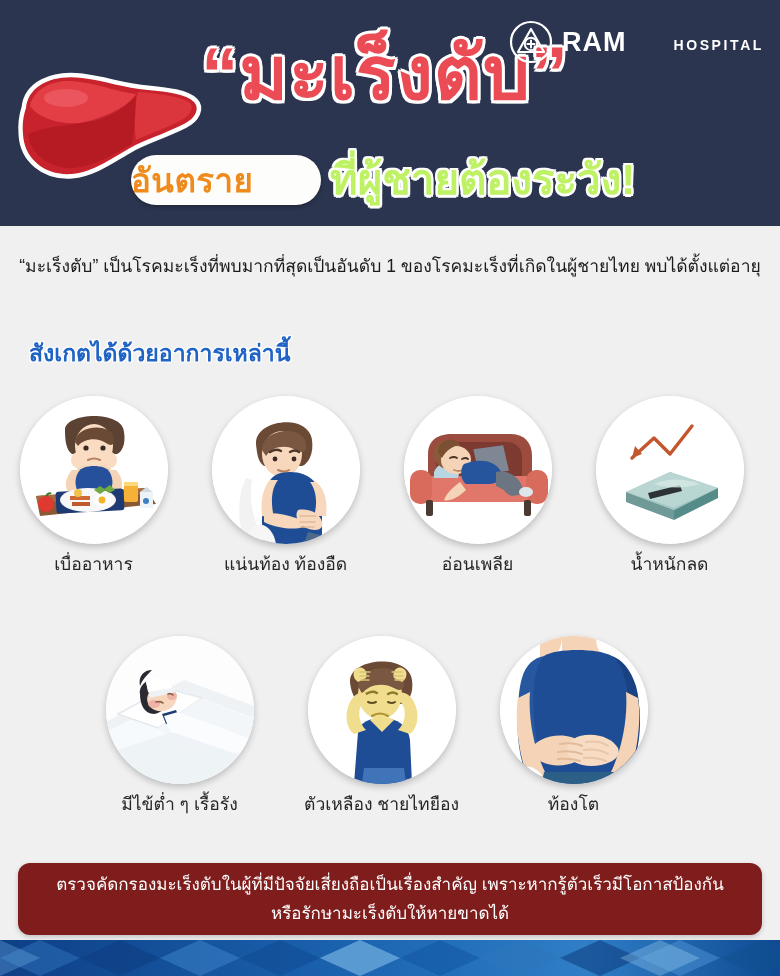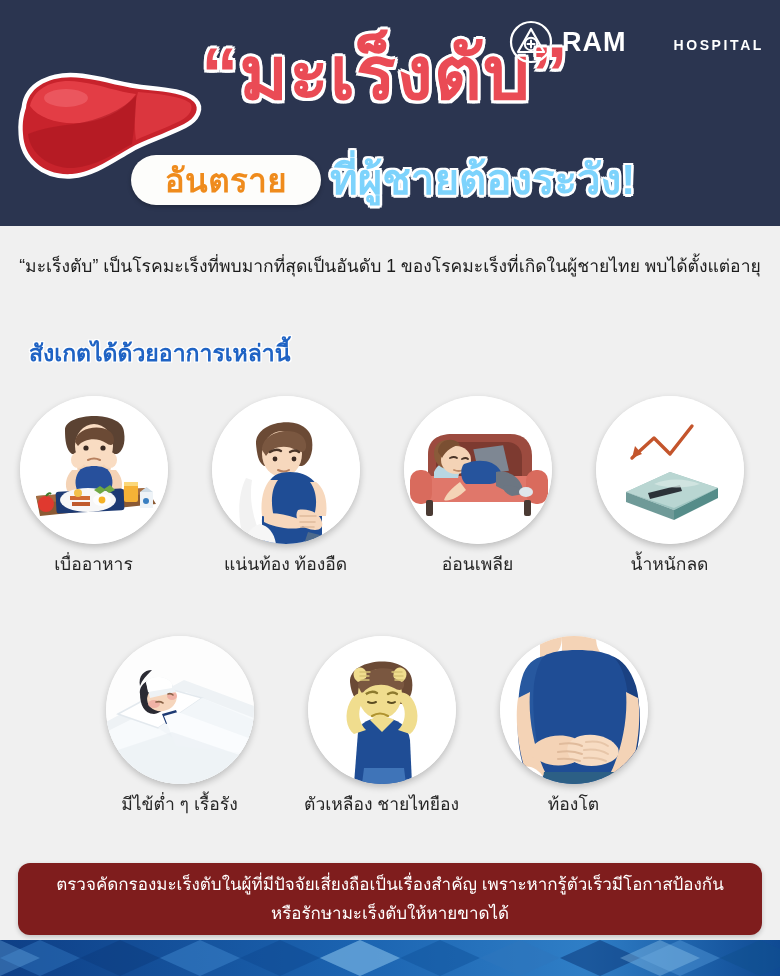--- a/index.html
+++ b/index.html
@@ -27,31 +27,31 @@
     font-size:74px; font-weight:bold; color:#ea4b55;
     letter-spacing:1px; line-height:1;
     text-shadow:
       -2.5px -2.5px 0 #fff, 2.5px -2.5px 0 #fff, -2.5px 2.5px 0 #fff, 2.5px 2.5px 0 #fff,
       0 -3px 0 #fff, 0 3px 0 #fff, -3px 0 0 #fff, 3px 0 0 #fff;
     white-space:nowrap;
   }
   .pill {
     position:absolute; left:131px; top:155px; width:190px; height:50px;
     background:#fdfdfb; border-radius:26px;
-    display:flex; align-items:center; justify-content:center;
+    display:flex; align-items:center; 
     box-shadow:0 2px 4px rgba(0,0,0,.25);
   }
   .pill span {
     font-size:33px; font-weight:bold; color:#ef8b1c; line-height:1;
     letter-spacing:.5px;
   }
   .title-sub {
     position:absolute; left:330px; top:152px; width:360px; height:56px;
     display:flex; align-items:center; justify-content:flex-start;
-    font-size:42px; font-weight:bold; color:#7dd3fc; line-height:1;
+    font-size:42px; font-weight:bold; color:#bef264; line-height:1;
     text-shadow:
       -2px -2px 0 #fff, 2px -2px 0 #fff, -2px 2px 0 #fff, 2px 2px 0 #fff,
       0 -2.5px 0 #fff, 0 2.5px 0 #fff, -2.5px 0 0 #fff, 2.5px 0 0 #fff;
     white-space:nowrap;
   }
 
   
   .logo {
     position:absolute; right:16px; top:20px;
     display:flex; align-items:center; gap:9px;

